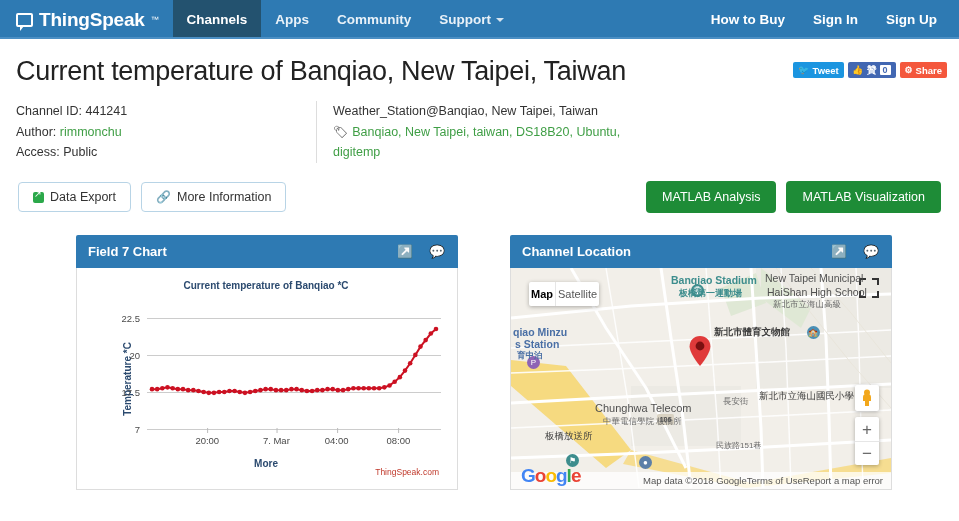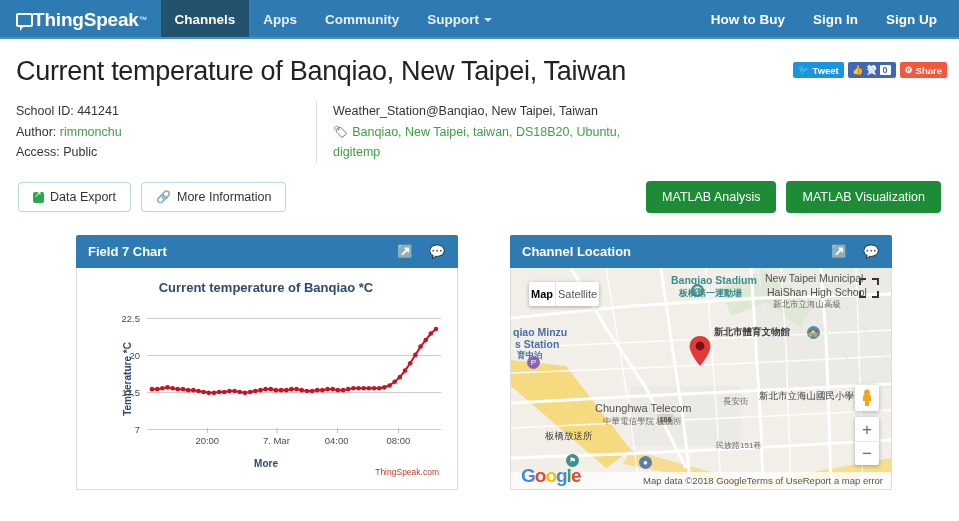--- a/index.html
+++ b/index.html
@@ -19,21 +19,21 @@
     background: #2e7ab3;
     display: flex;
     align-items: stretch;
     position: relative;
   }
   .navbar::after {
     content:""; position:absolute; left:0; right:0; bottom:0; height:2px;
     background:#4b8fc4;
   }
   .brand {
-    display:flex; align-items:center; 
+    display:flex; align-items:center; gap:6px;
     padding: 0 14px 0 16px;
     color:#fff; font-size:19px; font-weight:bold; letter-spacing:-.2px;
   }
   .brand-icon {
     width:17px; height:14px; border:2px solid #fff; border-radius:2px;
     position:relative; display:inline-block;
   }
   .brand-icon::after{
     content:""; position:absolute; left:2px; bottom:-6px;
     width:0;height:0;border-left:4px solid #fff;border-bottom:5px solid transparent;
@@ -122,21 +122,21 @@
   .panel-head .tools { margin-left:auto; display:flex; gap:16px; align-items:center; }
   .tool-ico { font-size:13px; color:#dbe9f4; cursor:pointer; line-height:1; }
   .panel-body {
     border:1px solid #ddd; border-top:none; background:#fff;
     height:222px; position:relative; overflow:hidden;
   }
 
   
   .chart-area { position:absolute; inset:8px 10px 8px 8px; }
   .chart-title {
-    text-align:center; font-size:13px; color:#2b4a6f; font-weight:600;
+    text-align:center; font-size:10px; color:#2b4a6f; font-weight:600;
     margin-top:4px; font-family:"Liberation Sans", sans-serif;
   }
   .plot { position:absolute; left:62px; right:6px; top:30px; bottom:52px; }
   .gridline { position:absolute; left:0; right:0; height:1px; background:#ccc; }
   .ytick {
     position:absolute; right:100%; margin-right:7px; transform:translateY(-50%);
     font-size:9.5px; color:#4a4a4a; white-space:nowrap;
   }
   .xtick {
     position:absolute; top:100%; margin-top:6px; transform:translateX(-50%);
@@ -275,21 +275,21 @@
       <span class="glyph">⚙</span>
       <span>Share</span>
     </div>
   </div>
 
   <div class="page-title">Current temperature of Banqiao, New Taipei, Taiwan</div>
 
   <div class="meta">
     <div class="meta-left">
       <div>
-        <span class="lbl">School ID: </span><span>441241</span>
+        <span class="lbl">Channel ID: </span><span>441241</span>
       </div>
       <div>
         <span class="lbl">Author: </span><span class="green-link">rimmonchu</span>
       </div>
       <div>
         <span class="lbl">Access: </span><span>Public</span>
       </div>
     </div>
     <div class="meta-right">
       <div>Weather_Station@Banqiao, New Taipei, Taiwan</div>

